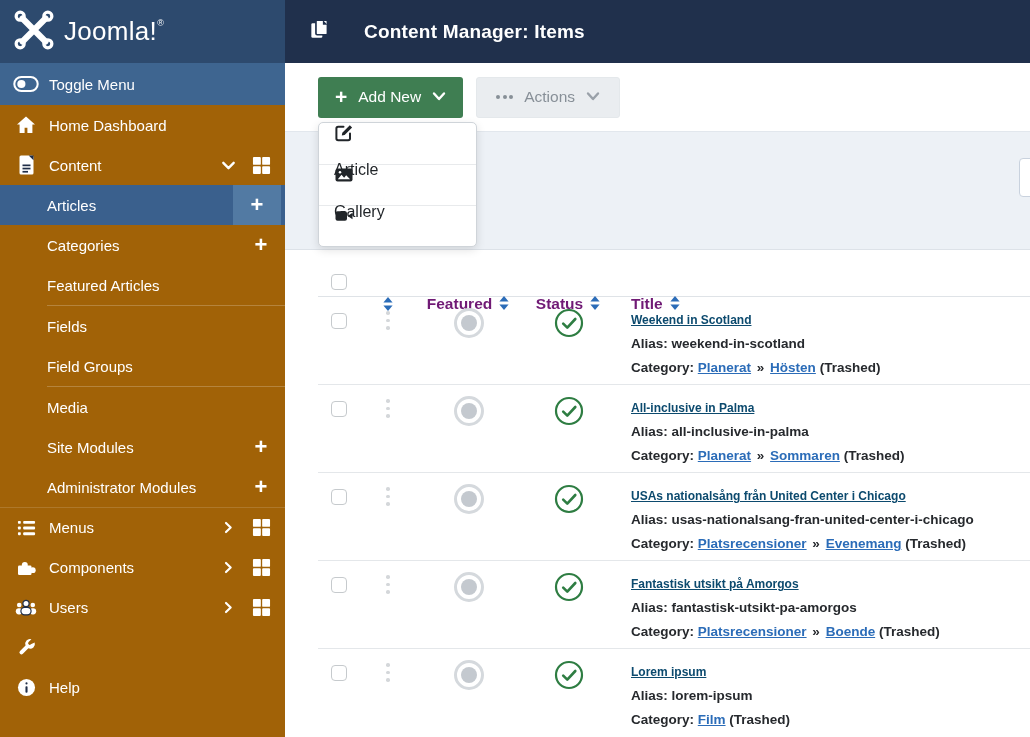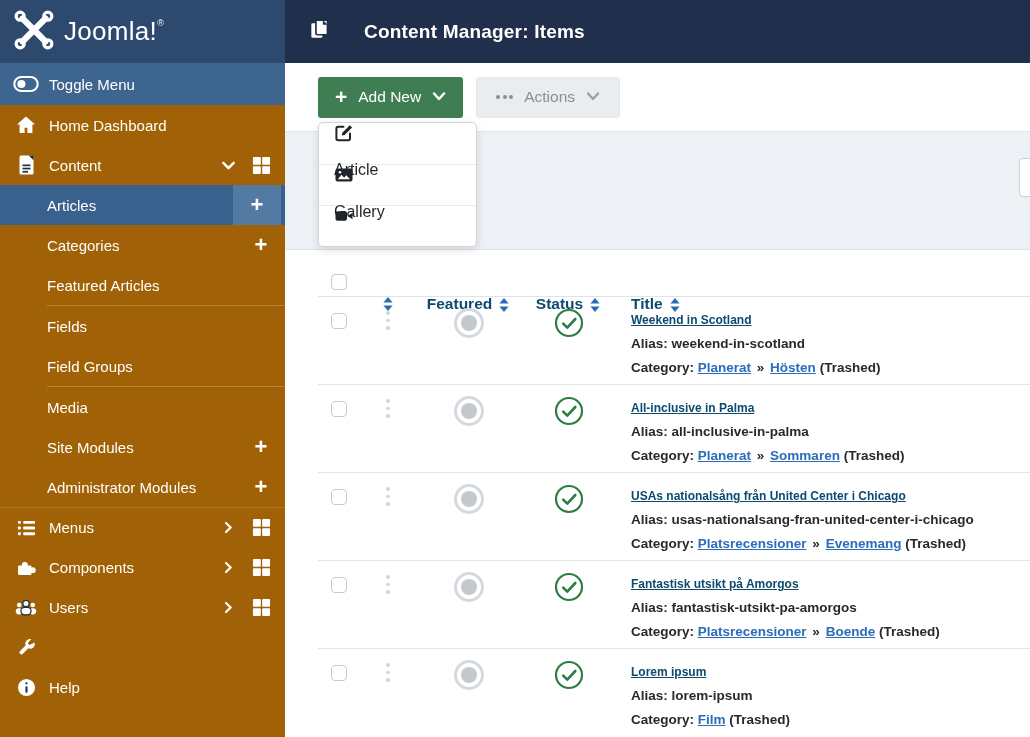--- a/index.html
+++ b/index.html
@@ -42,21 +42,21 @@
   .dd-item { height:41px; display:flex; align-items:flex-start; padding-left:15px; gap:14px; font-size:16px; color:#1f2327; cursor:pointer;flex-direction:column; }
   .dd-item + .dd-item { border-top:1px solid #e8eaec; }
 
   .filterbar { height:119px; background:#edf1f6; border-top:1px solid #e2e7ed; border-bottom:1px solid #dde2e8; position:relative; flex-shrink:0; }
   .search-box { position:absolute; left:734px; top:26px; width:90px; height:39px; background:#fff; border:1px solid #c9d2de; border-radius:4px; }
   .search-box input { width:100%; height:100%; border:none; outline:none; background:transparent; font-family:inherit; font-size:14px; padding:0 8px; }
 
   .table { background:#fff; flex:1; padding-left:33px; min-height:0; }
   .thead, .trow { display:grid; grid-template-columns:42px 56px 105px 95px 1fr; }
   .thead { height:47px; align-items:center; border-bottom:1px solid #dfe3e7; }
-  .th { display:flex; align-items:flex-end; justify-content:center; gap:6px; color:#0c4a6e; font-weight:bold; font-size:15.5px; cursor:pointer;margin-top:45px; }
+  .th { display:flex; align-items:flex-start; justify-content:center; gap:6px; color:#701a75; font-weight:bold; font-size:15.5px; cursor:pointer;margin-top:45px; }
   .th.left { justify-content:flex-start; padding-left:15px; }
   .trow { height:88px; border-bottom:1px solid #e4e7ea; }
   .trow:last-child { border-bottom:none; }
   .cell { display:flex; justify-content:center; align-items:flex-start; }
 
   .checkbox { width:16px; height:16px; border:1.5px solid #c6cacd; border-radius:4px; background:#fff; cursor:pointer; }
   .thead .checkbox { margin-top:0; }
   .trow .cb-cell { padding-top:16px; }
   .drag-cell { padding-top:14px; cursor:grab; }
   .dots-v { display:flex; flex-direction:column; gap:4px; }

